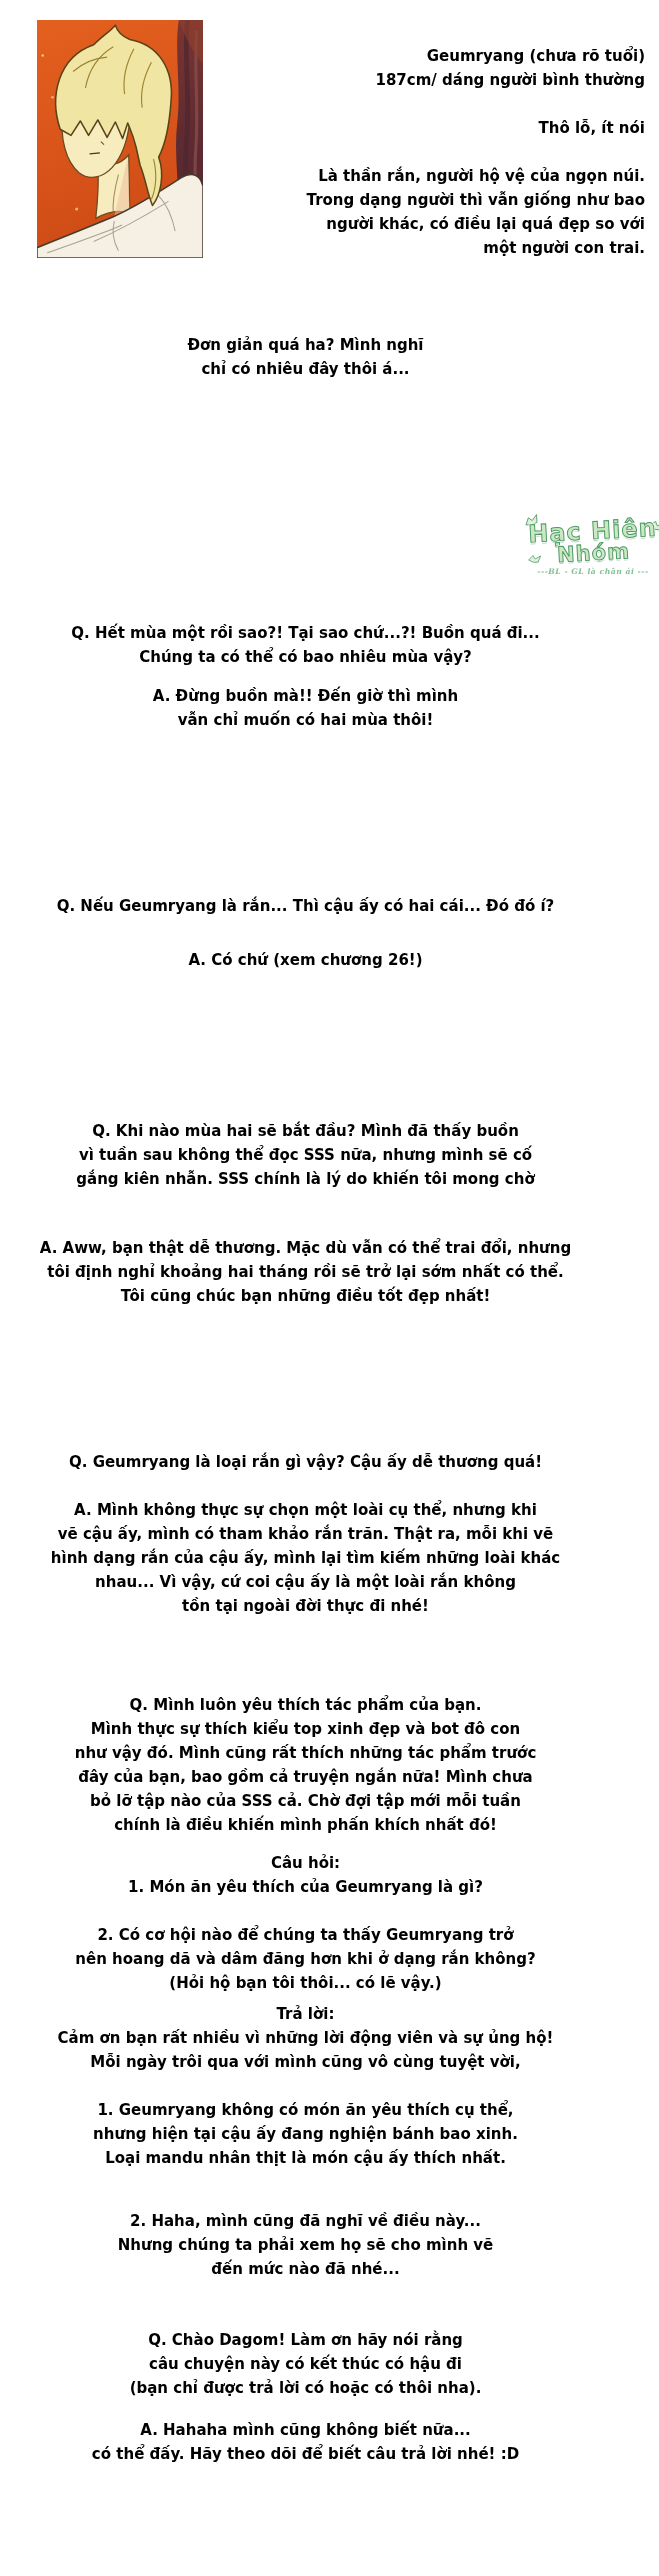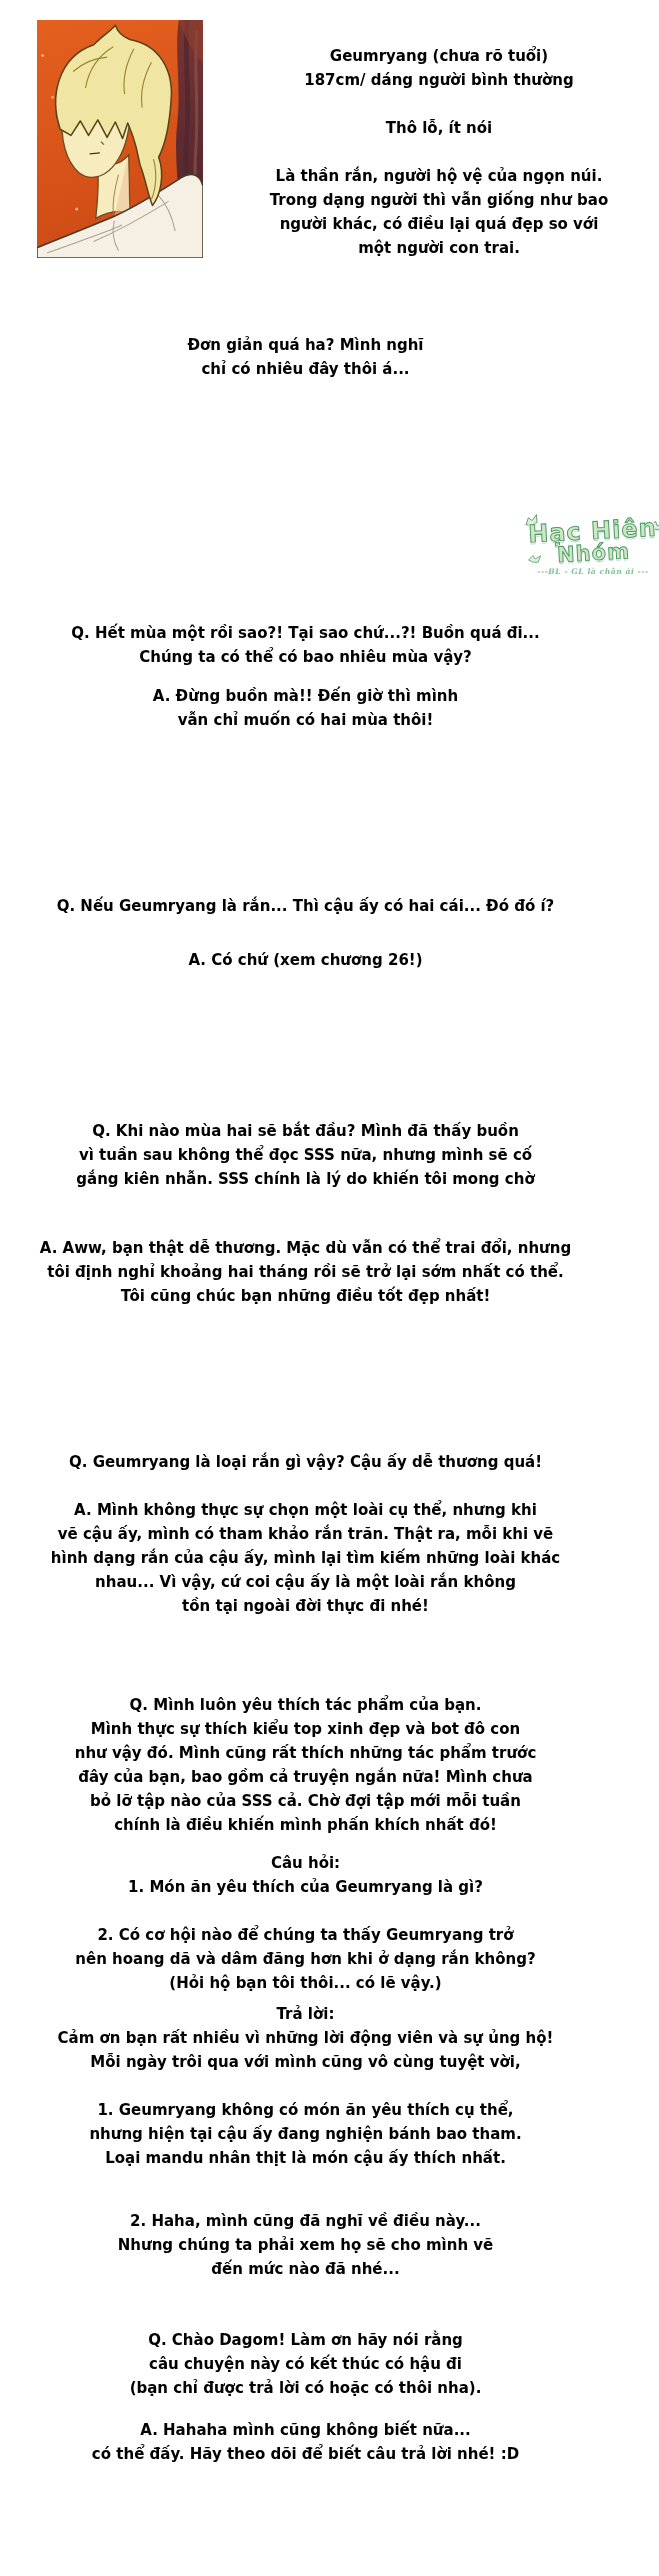--- a/index.html
+++ b/index.html
@@ -16,21 +16,21 @@
     position: absolute;
     left: 0; width: 611px;
     font-size: 15px;
     line-height: 24px;
     text-align: center;
     letter-spacing: 0px;
   }
   .tblock .line { min-height: 24px; white-space: pre-wrap; }
   #profile-text {
     left: 233px; width: 412px;
-    text-align: center;
+    text-align: right;
   }
   
   #portrait {
     position: absolute;
     left: 37px; top: 19.6px;
     width: 166px; height: 238px;
   }
   #portrait svg { display: block; width: 100%; height: 100%; }
   
   #watermark {
@@ -218,21 +218,21 @@
     <div class="line">nên hoang dã và dâm đãng hơn khi ở dạng rắn không?</div>
     <div class="line">(Hỏi hộ bạn tôi thôi... có lẽ vậy.)</div>
   </div>
 
 <div class="tblock" style="top:2002px">
     <div class="line">Trả lời:</div>
     <div class="line">Cảm ơn bạn rất nhiều vì những lời động viên và sự ủng hộ!</div>
     <div class="line">Mỗi ngày trôi qua với mình cũng vô cùng tuyệt vời,</div>
     <div class="line"></div>
     <div class="line">1. Geumryang không có món ăn yêu thích cụ thể,</div>
-    <div class="line">nhưng hiện tại cậu ấy đang nghiện bánh bao tham.</div>
+    <div class="line">nhưng hiện tại cậu ấy đang nghiện bánh bao xinh.</div>
     <div class="line">Loại mandu nhân thịt là món cậu ấy thích nhất.</div>
   </div>
 <div class="tblock" style="top:2209px">
     <div class="line">2. Haha, mình cũng đã nghĩ về điều này...</div>
     <div class="line">Nhưng chúng ta phải xem họ sẽ cho mình vẽ</div>
     <div class="line">đến mức nào đã nhé...</div>
   </div>
 
 <div class="tblock" style="top:2328px">
     <div class="line">Q. Chào Dagom! Làm ơn hãy nói rằng</div>

